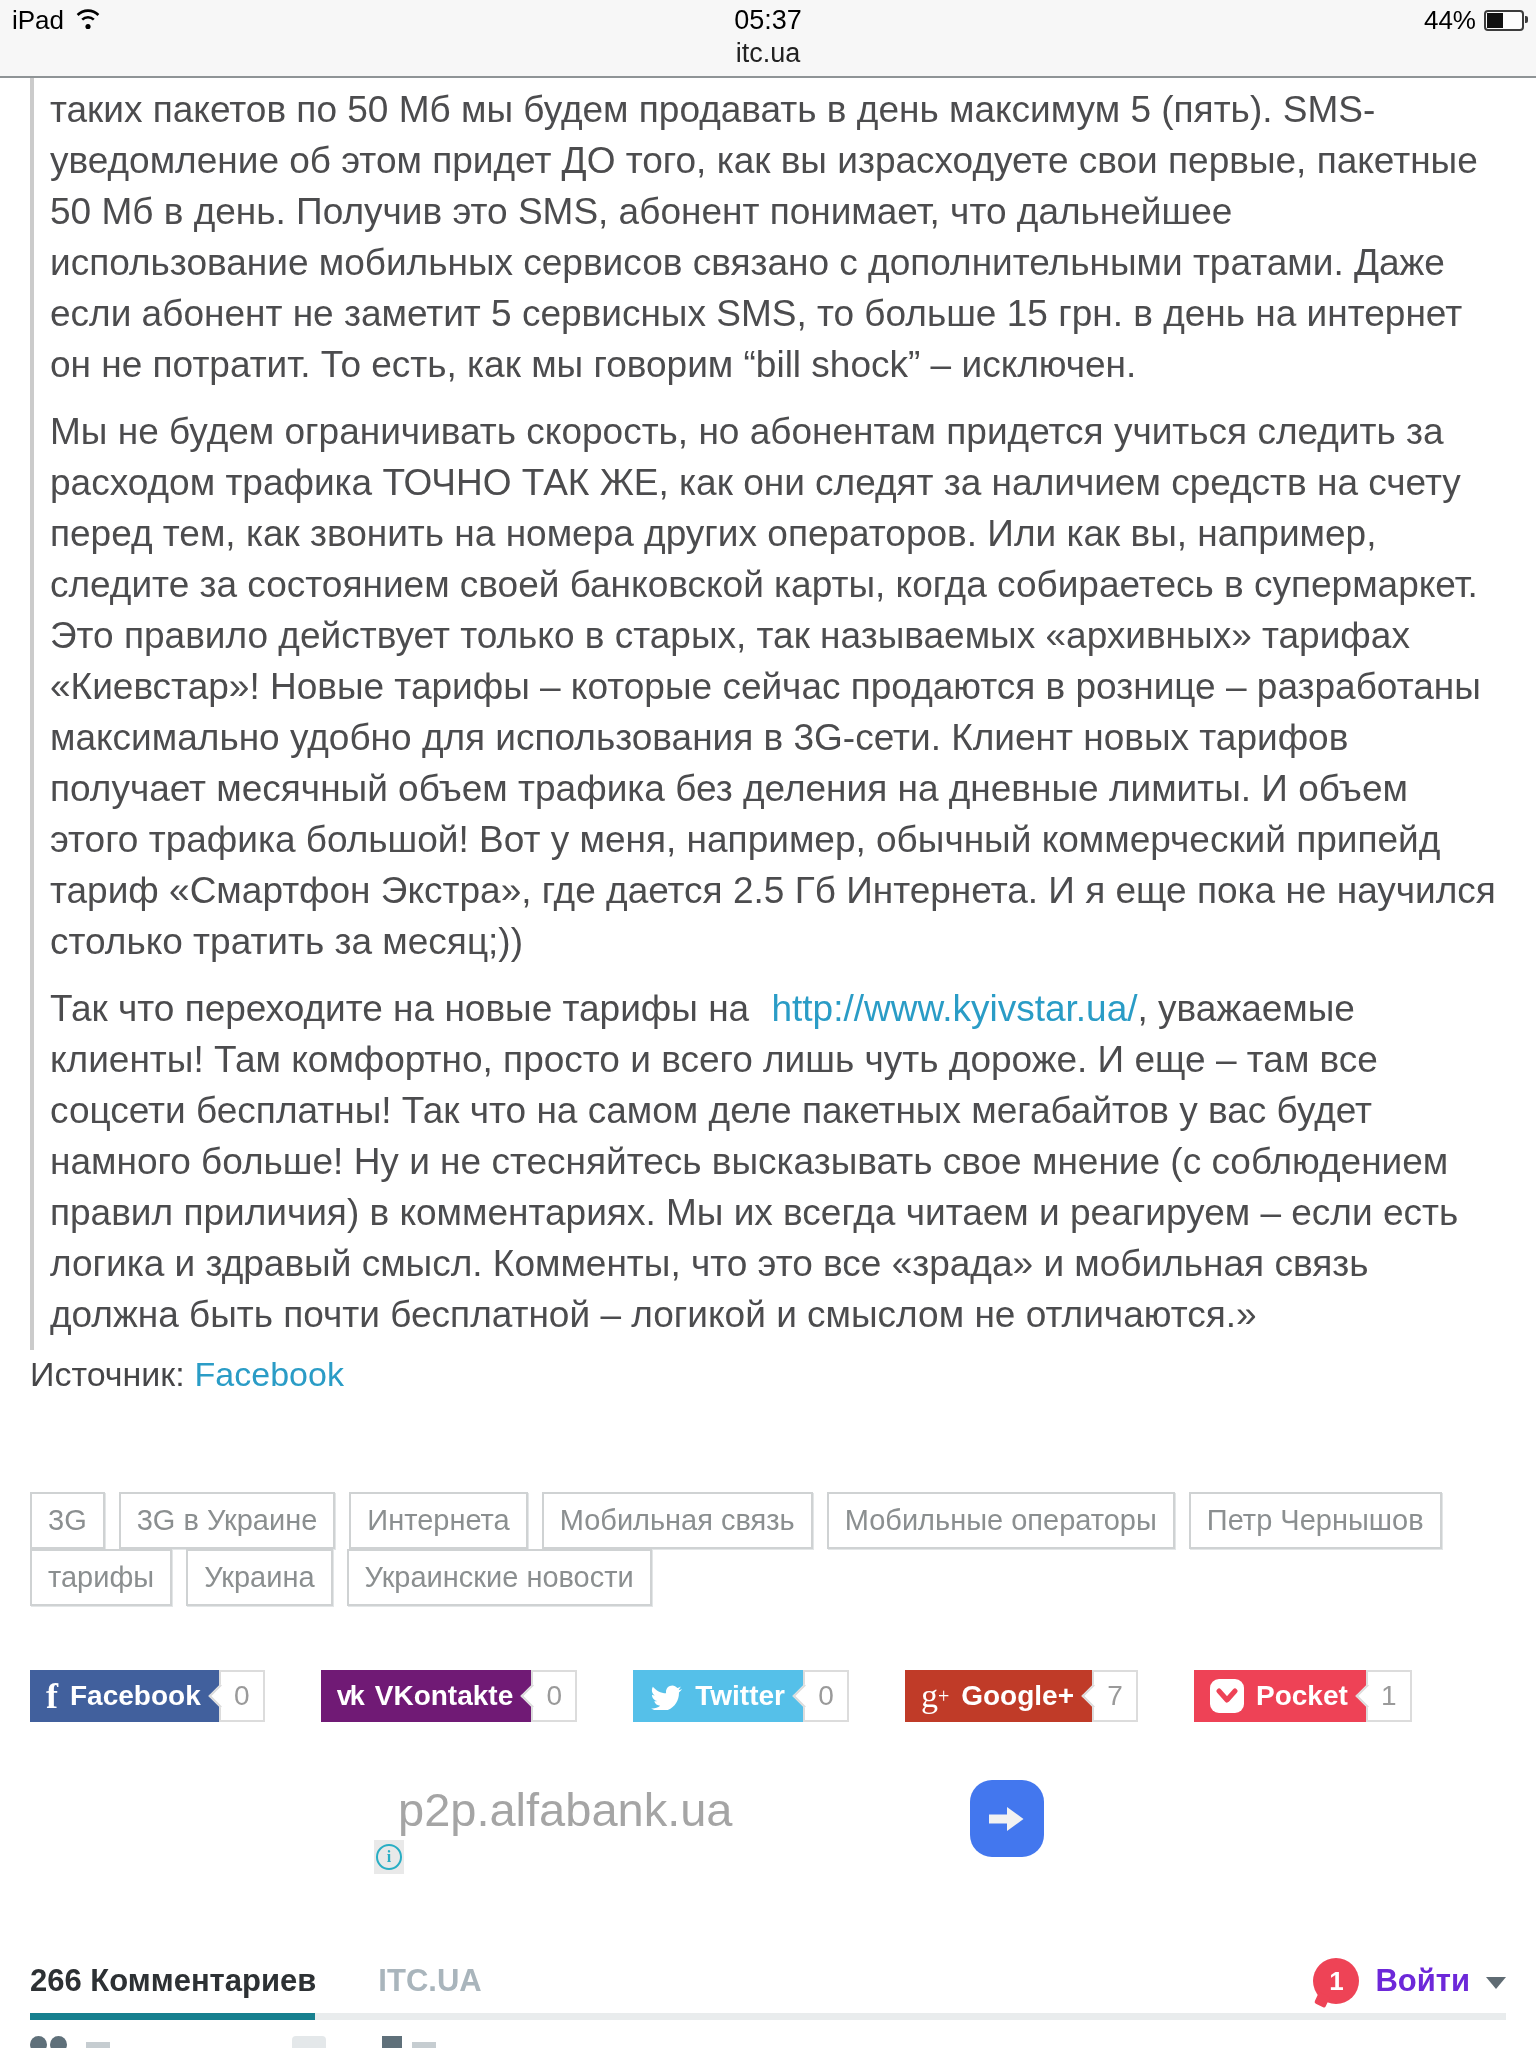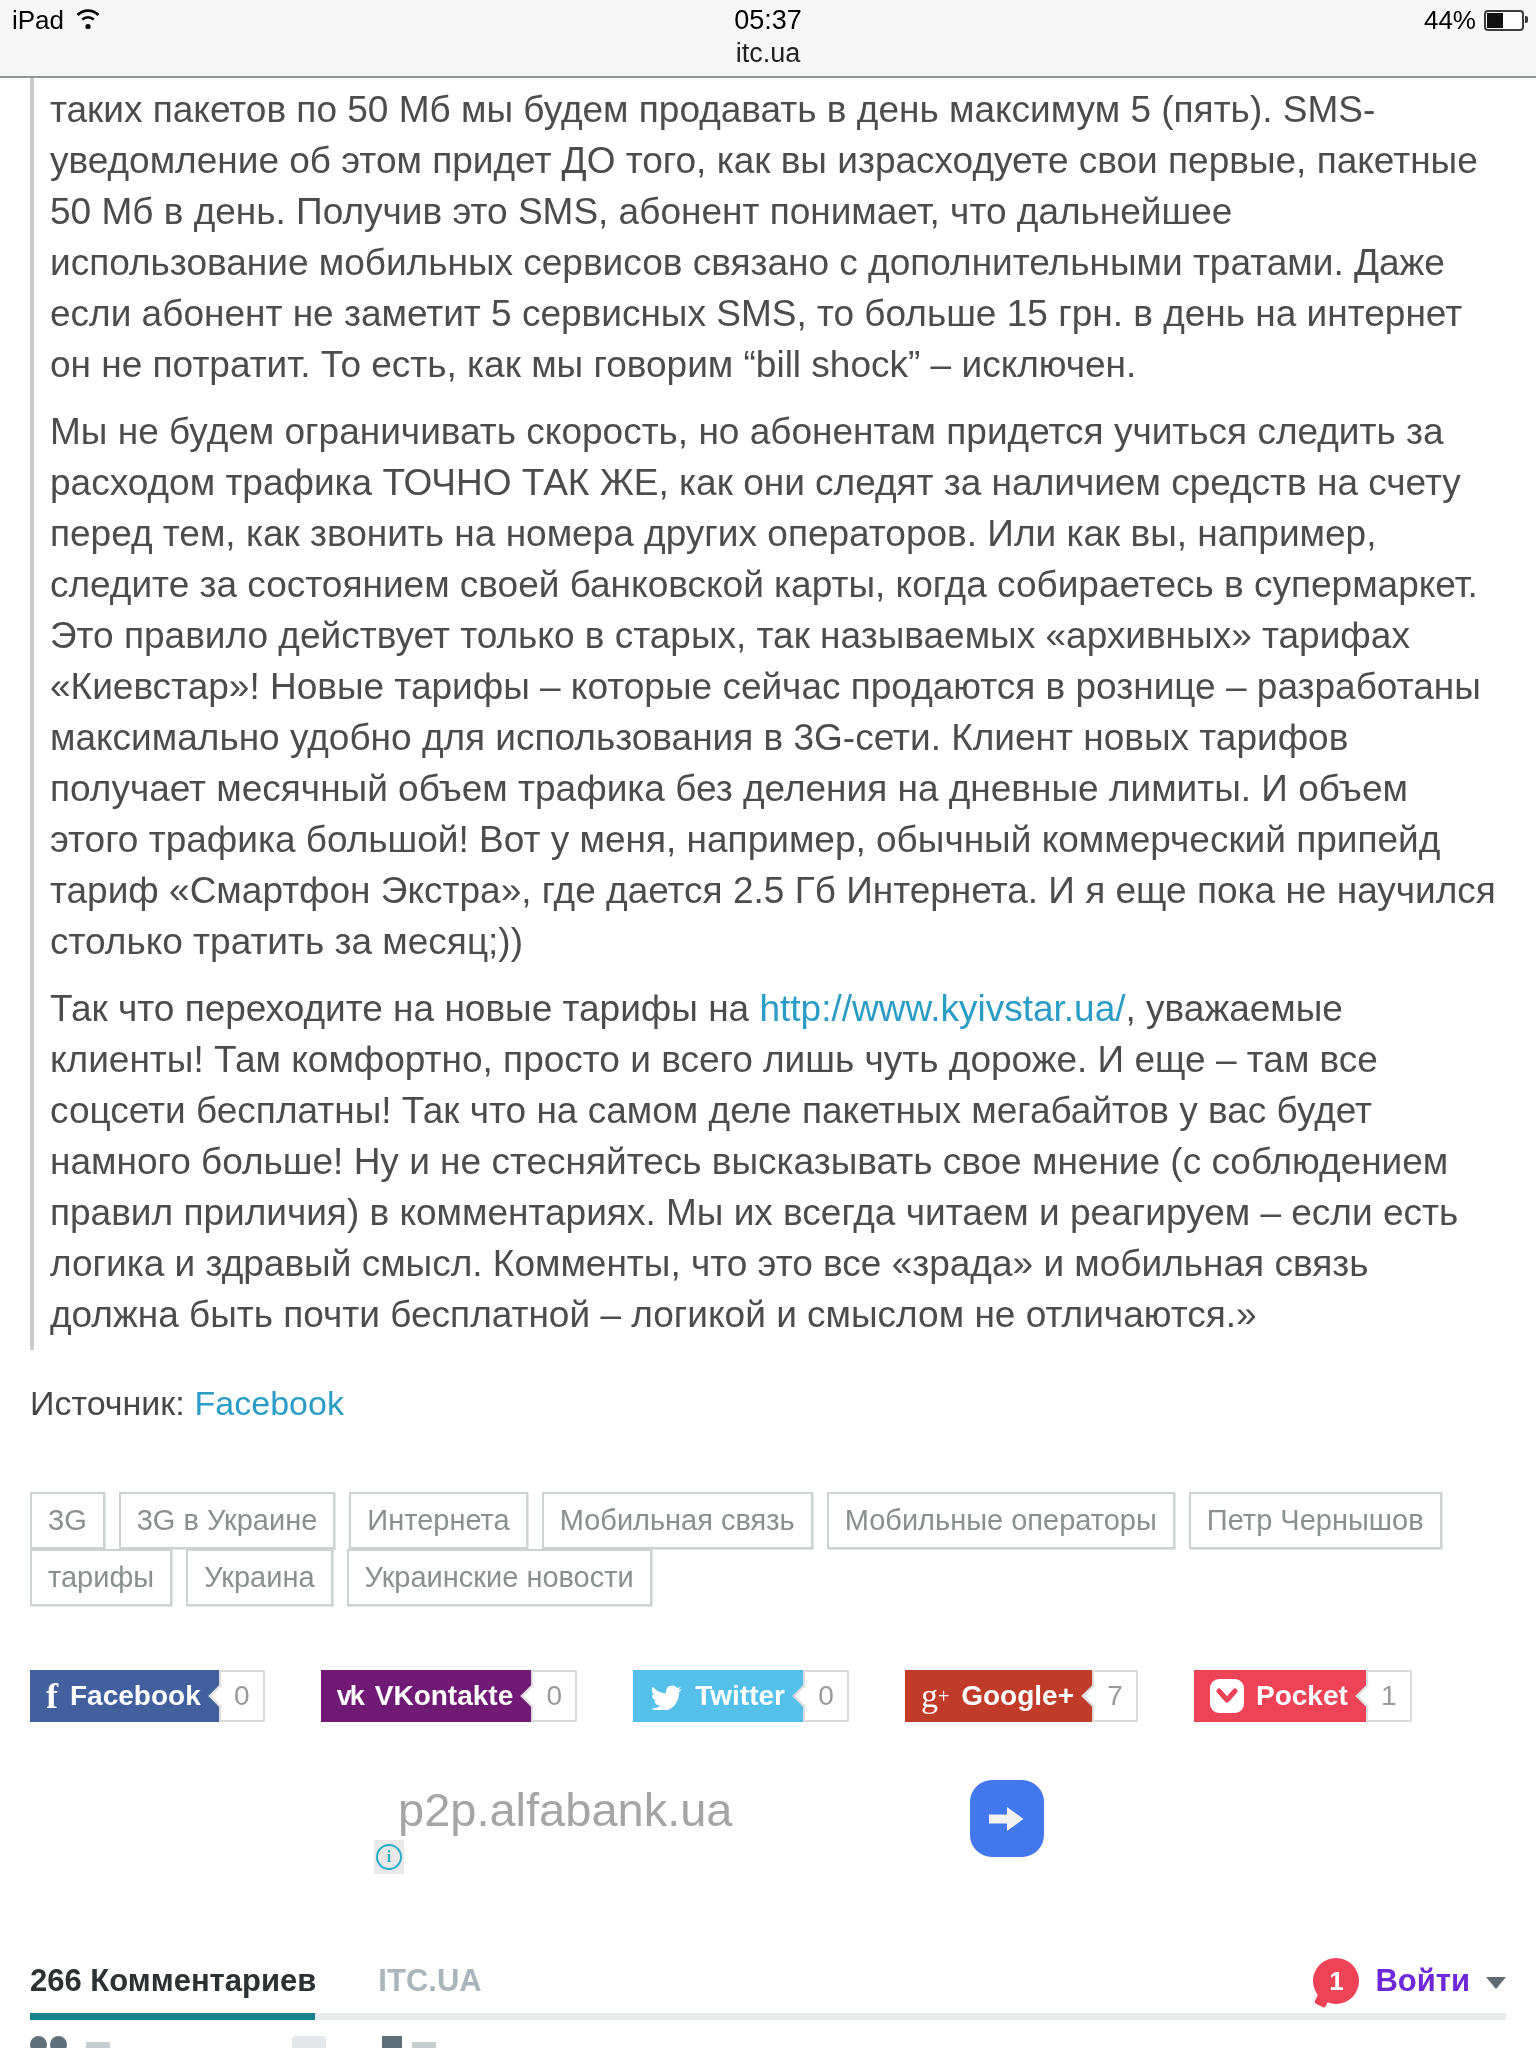--- a/index.html
+++ b/index.html
@@ -17,24 +17,24 @@
   .battery{position:relative;width:36px;height:17px;border:2px solid #3c3c3c;border-radius:4px;background:#fdfdfd;}
   .battery-fill{position:absolute;left:1px;top:1px;bottom:1px;width:44%;background:#111;}
   .battery-nub{position:absolute;right:-6px;top:4px;width:3px;height:7px;background:#3c3c3c;border-radius:0 2px 2px 0;}
   .urlrow{position:absolute;top:38px;left:0;right:0;text-align:center;font-size:27px;color:#222;}
 
   
   .article{position:absolute;top:78px;left:30px;width:1476px;}
   .bquote{border-left:4px solid #cbcbcb;padding:6px 8px 10px 16px;margin:0;}
   .bquote p{margin:0;font-size:37px;line-height:51px;color:#4c4c4e;}
   .bquote p.gap-above{margin-top:16px;}
-  a.tlink{color:#2a9cc6;text-decoration:none;}
-
-  
-  .source-line{position:absolute;top:1384px;left:30px;font-size:34px;color:#464648;}
+  a.tlink{color:#2a9cc6;text-decoration:none;margin-left:12px;}
+
+  
+  .source-line{position:absolute;top:1355px;left:30px;font-size:34px;color:#464648;}
   .source-line a{margin-left:10px;}
 
   
   .tags{position:absolute;top:1492px;left:30px;width:1450px;display:flex;flex-wrap:wrap;gap:0 14px;}
   .tag{display:inline-block;border:2px solid #cfd2d3;background:#fff;color:#8b8f90;
        font-size:29px;padding:10px 16px;box-shadow:1px 1px 0 #e3e6e7;white-space:nowrap;}
 
   
   .share-row{position:absolute;top:1670px;left:30px;display:flex;gap:56px;}
   .share-group{display:flex;align-items:stretch;}

